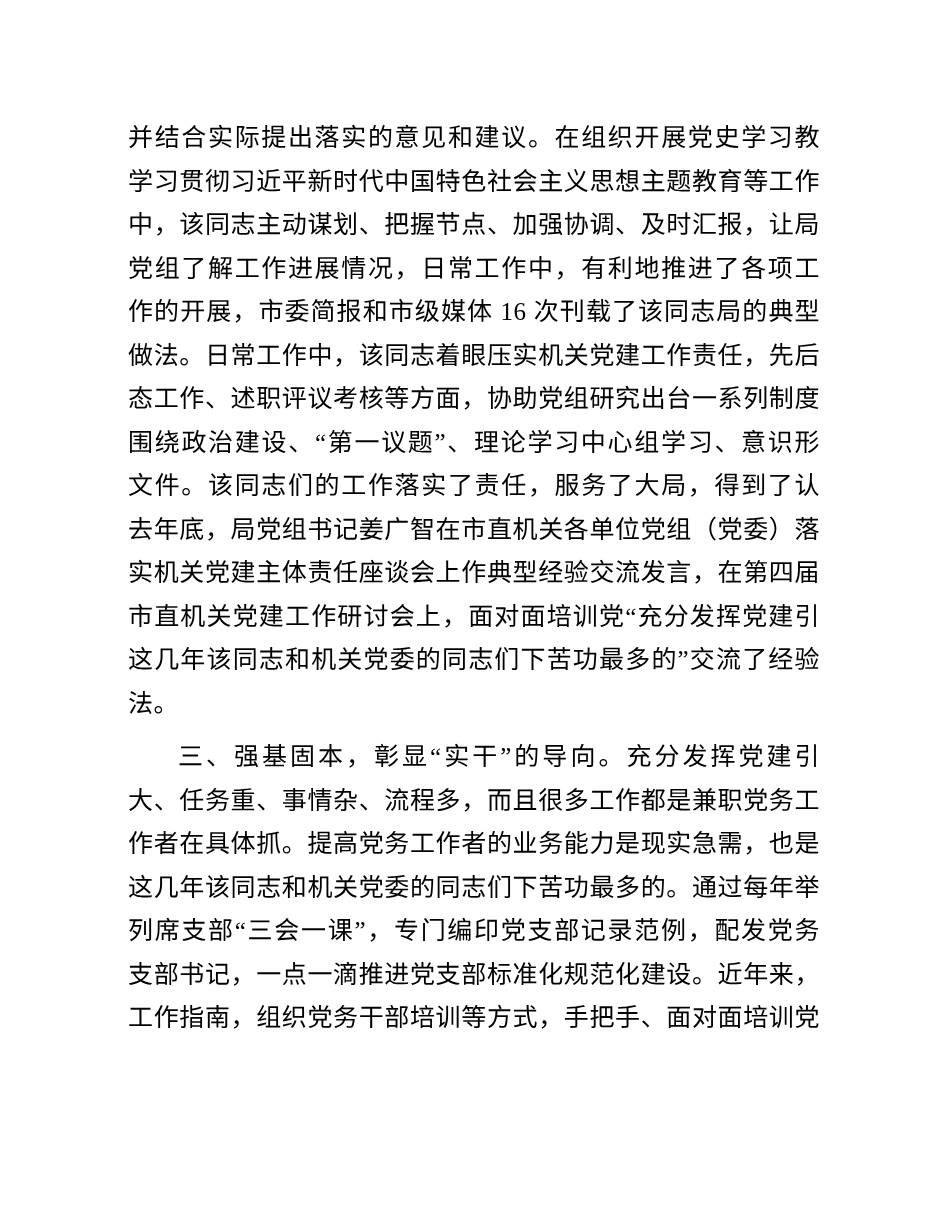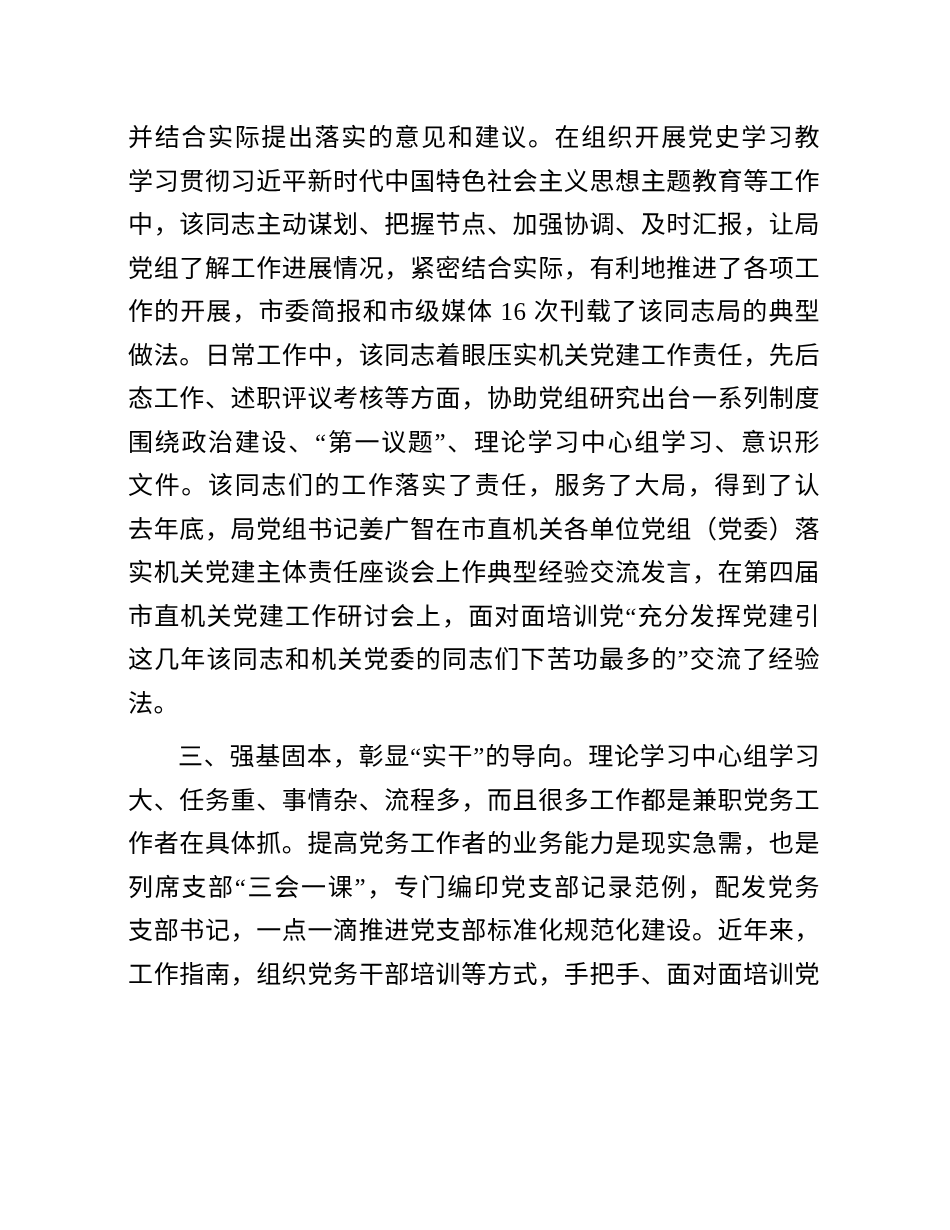--- a/index.html
+++ b/index.html
@@ -43,35 +43,36 @@
 </style>
 </head>
 <body>
 
 <div class="page">
 
   <div class="para">
     <div class="line">并结合实际提出落实的意见和建议。在组织开展党史学习教育、</div>
     <div class="line">学习贯彻习近平新时代中国特色社会主义思想主题教育等工作</div>
     <div class="line">中，该同志主动谋划、把握节点、加强协调、及时汇报，让局</div>
-    <div class="line">党组了解工作进展情况，紧密结合实际，有利地推进了各项工</div>
+    <div class="line">党组了解工作进展情况，日常工作中，有利地推进了各项工</div>
     <div class="line">作的开展，市委简报和市级媒体 16 次刊载了该同志局的典型</div>
     <div class="line">做法。日常工作中，该同志着眼压实机关党建工作责任，先后</div>
     <div class="line">态工作、述职评议考核等方面，协助党组研究出台一系列制度</div>
     <div class="line">围绕政治建设、“第一议题”、理论学习中心组学习、意识形</div>
     <div class="line">文件。该同志们的工作落实了责任，服务了大局，得到了认可，</div>
     <div class="line">去年底，局党组书记姜广智在市直机关各单位党组（党委）落</div>
     <div class="line">实机关党建主体责任座谈会上作典型经验交流发言，在第四届</div>
     <div class="line">市直机关党建工作研讨会上，面对面培训党“充分发挥党建引</div>
     <div class="line">这几年该同志和机关党委的同志们下苦功最多的”交流了经验做</div>
     <div class="line short-last">法。</div>
   </div>
 
   <div class="para">
-    <div class="line first-indent">三、强基固本，彰显“实干”的导向。理论学习中心组学习</div>
+    <div class="line first-indent">三、强基固本，彰显“实干”的导向。充分发挥党建引</div>
     <div class="line">大、任务重、事情杂、流程多，而且很多工作都是兼职党务工</div>
     <div class="line">作者在具体抓。提高党务工作者的业务能力是现实急需，也是</div>
+    <div class="line">这几年该同志和机关党委的同志们下苦功最多的。通过每年举</div>
     <div class="line">列席支部“三会一课”，专门编印党支部记录范例，配发党务</div>
     <div class="line">支部书记，一点一滴推进党支部标准化规范化建设。近年来，</div>
     <div class="line">工作指南，组织党务干部培训等方式，手把手、面对面培训党</div>
   </div>
 
 </div>
 
 </body></html>

